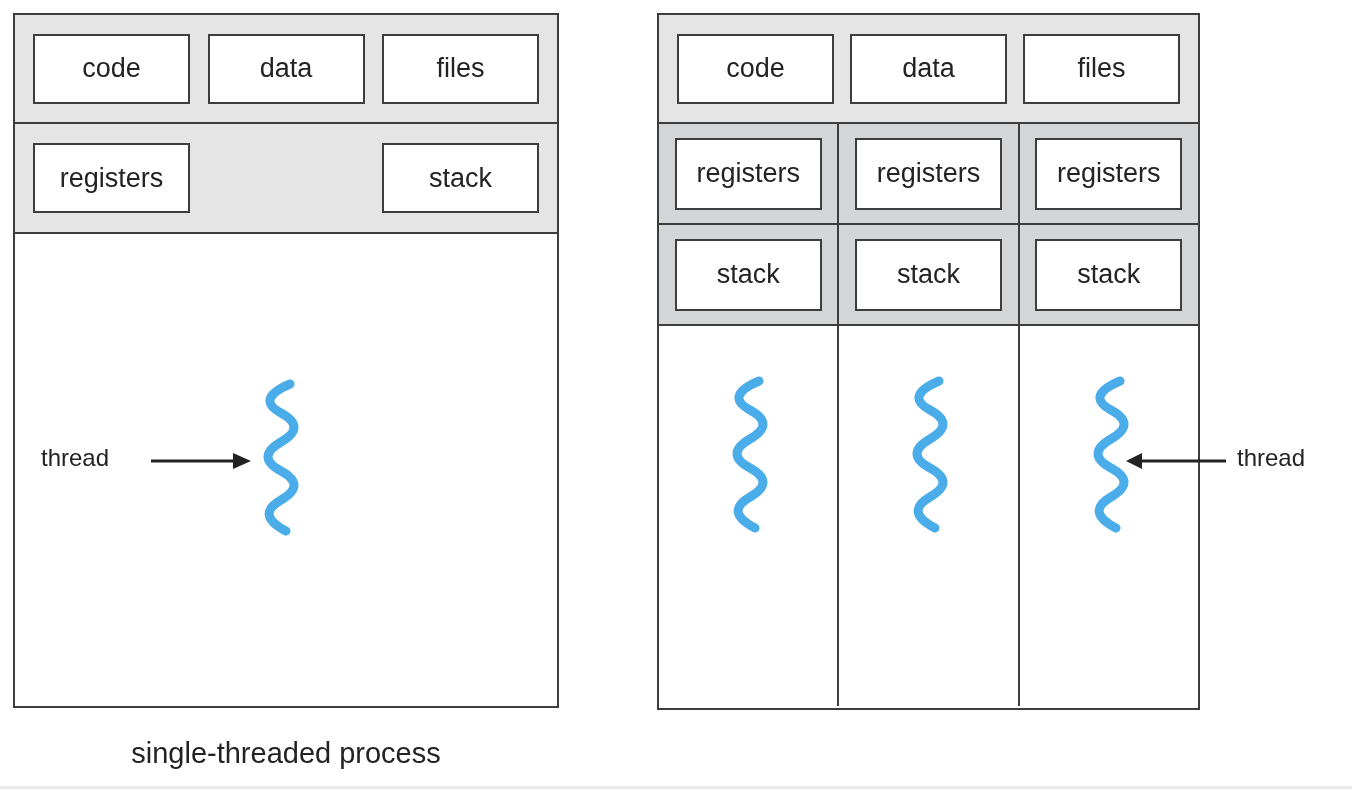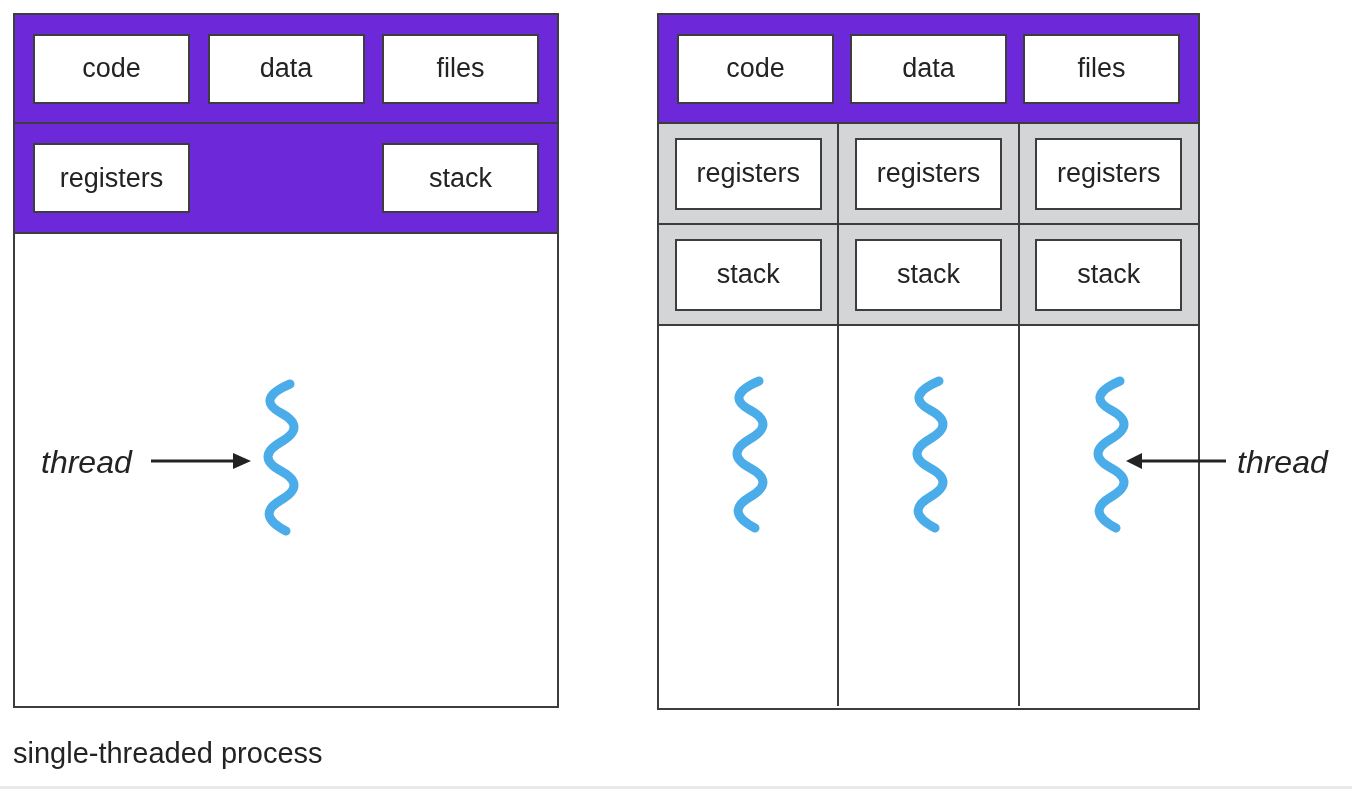--- a/index.html
+++ b/index.html
@@ -21,21 +21,21 @@
     top: 13px;
     box-sizing: border-box;
     background: #ffffff;
     border: 2px solid #3d3d3d;
   }
   #left-diagram  { left: 13px;  width: 546px; height: 695px; }
   #right-diagram { left: 657px; width: 543px; height: 697px; }
 
   .gray-row {
     box-sizing: border-box;
-    background: #6d28d9;
+    background: #e5e5e5;
     border-bottom: 2px solid #3d3d3d;
     display: flex;
     align-items: center;
     justify-content: space-between;
     padding: 0 18px;
   }
   .row-a { height: 109px; }
   .row-b { height: 110px; }
 
   .cell-box {
@@ -89,33 +89,32 @@
     background: #ffffff;
     display: flex;
     justify-content: center;
     align-items: flex-start;
   }
   .col-body svg { margin-top: 50px; }
 
   .caption {
     position: absolute;
     top: 737px;
-    text-align: left;
+    text-align: center;
     font-size: 29px;
     color: #232323;
   }
   #caption-left  { left: 13px;  width: 546px; }
   #caption-right { left: 657px; width: 543px; }
 
   .thread-label {
     position: absolute;
-    font-size: 32px;
+    font-size: 24px;
     color: #232323;
     z-index: 3;
-    font-style: italic;
   }
   #thread-label-left  { left: 41px;   top: 444px; }
   #thread-label-right { left: 1237px; top: 444px; }
 
   .arrow {
     position: absolute;
     z-index: 3;
   }
   #arrow-left-diagram  { left: 149px;  top: 448px; }
   #arrow-right-diagram { left: 1126px; top: 448px; }

